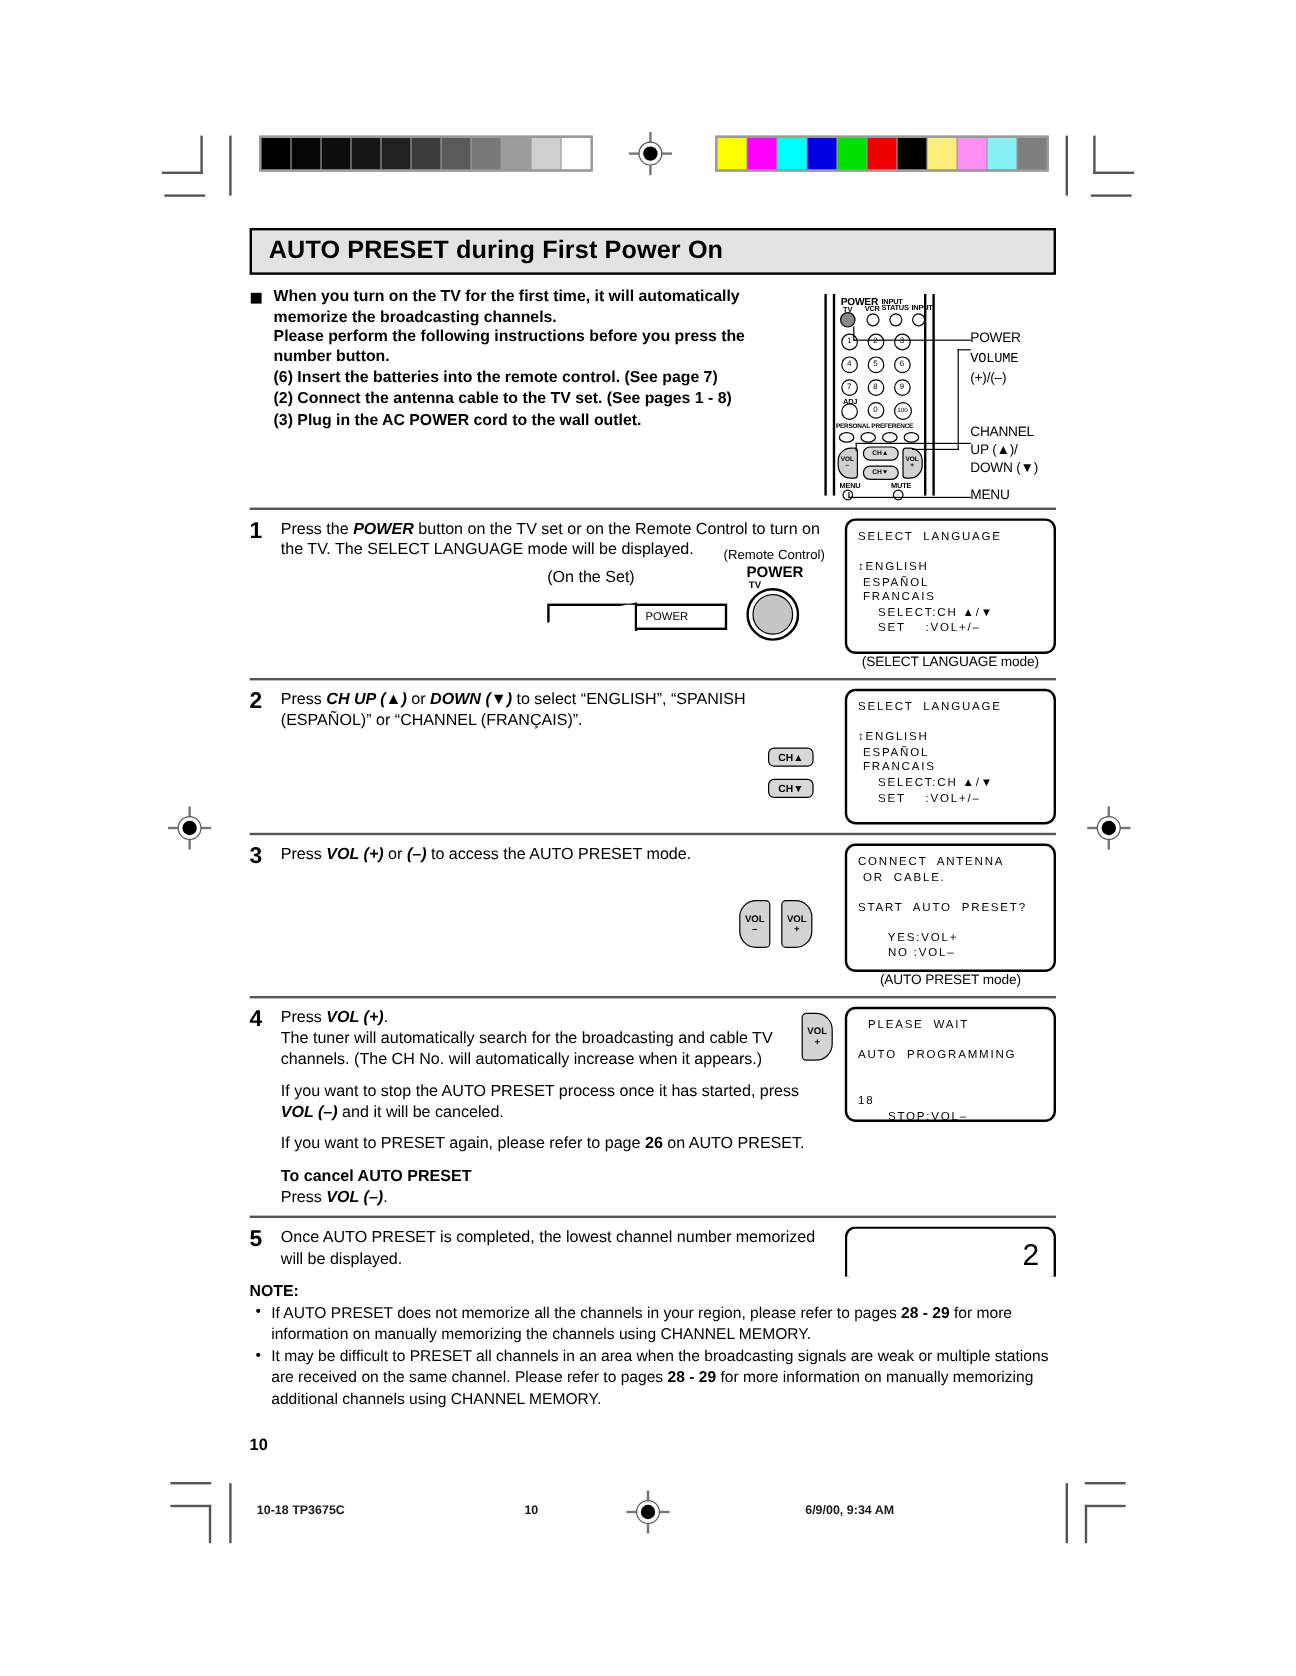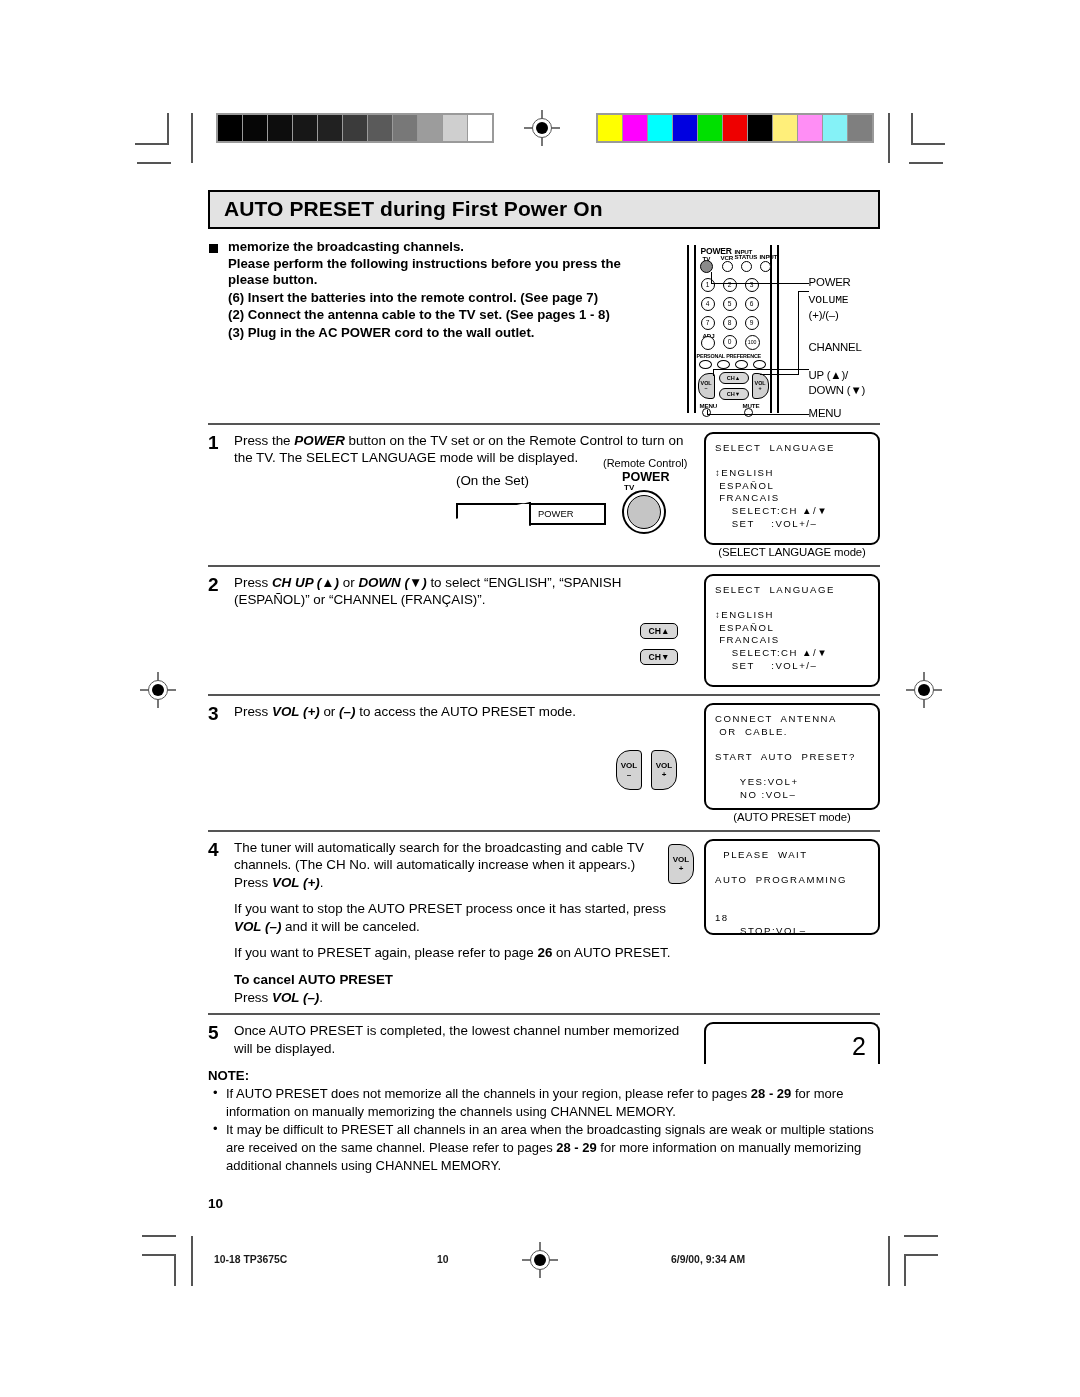--- a/index.html
+++ b/index.html
@@ -344,23 +344,24 @@
 
   <div class="content">
 
     <div class="title-bar">AUTO PRESET during First Power On</div>
 
     <div class="intro">
       <div class="intro-left">
         <div class="bullet-row">
           <div class="sq-bullet"></div>
           <div>
+            <p>When you turn on the TV for the first time, it will automatically</p>
             <p>memorize the broadcasting channels.</p>
             <p class="sub">Please perform the following instructions before you press the</p>
-            <p class="sub">please button.</p>
+            <p class="sub">number button.</p>
             <p class="num">(6) Insert the batteries into the remote control. (See page 7)</p>
             <p class="num">(2) Connect the antenna cable to the TV set.  (See pages 1 - 8)</p>
             <p class="num">(3) Plug in the AC POWER cord to the wall outlet.</p>
           </div>
         </div>
       </div>
 
       <div class="remote-wrap">
         <div class="remote-body"></div>
 
@@ -417,21 +418,21 @@
         <div class="lead" style="left:117px;top:52px;width:11px;height:1.4px;"></div>
         <div class="lead" style="left:79px;top:135px;width:39px;height:1.4px;"></div>
         <div class="lead" style="left:32px;top:130px;width:96px;height:1.4px;"></div>
         <div class="lead" style="left:32px;top:130px;width:1.4px;height:7px;"></div>
         <div class="lead" style="left:26px;top:171px;width:1.4px;height:5px;"></div>
         <div class="lead" style="left:26px;top:175px;width:102px;height:1.4px;"></div>
 
         <div class="callout" style="left:128px;top:37px;">POWER</div>
         <div class="callout" style="left:128px;top:55px;font-family:Liberation Mono, monospace;">VOLUME</div>
         <div class="callout" style="left:128px;top:70px;">(+)/(–)</div>
-        <div class="callout" style="left:128px;top:102px;">CHANNEL</div>
+        <div class="callout" style="left:128px;top:115px;">CHANNEL</div>
         <div class="callout" style="left:128px;top:130px;">UP (▲)/</div>
         <div class="callout" style="left:128px;top:145px;">DOWN (▼)</div>
         <div class="callout" style="left:128px;top:168px;">MENU</div>
       </div>
     </div>
 
     <div class="rule" style="margin-top:6px;"></div>
     <div class="step">
       <div class="step-num">1</div>
       <div class="step-body">
@@ -516,24 +517,24 @@
       YES:VOL+
       NO :VOL–</div>
         <div class="osd-cap">(AUTO PRESET mode)</div>
       </div>
     </div>
 
     <div class="rule"></div>
     <div class="step">
       <div class="step-num">4</div>
       <div class="step-body">
-        <p class="step-text">The tuner will automatically search for the broadcasting and cable TV channels. (The CH No. will automatically increase when it appears.)</p>
         <p class="step-text">
           <span>Press </span><span class="ital-b">VOL (+)</span><span>.</span>
         </p>
+        <p class="step-text">The tuner will automatically search for the broadcasting and cable TV channels. (The CH No. will automatically increase when it appears.)</p>
         <p class="step-text" style="margin-top:9px;">
           <span>If you want to stop the AUTO PRESET process once it has started, press </span><span class="ital-b">VOL (–)</span><span> and it will be canceled.</span>
         </p>
         <p class="step-text" style="margin-top:9px;">
           <span>If you want to PRESET again, please refer to page </span><strong>26</strong><span> on AUTO PRESET.</span>
         </p>
         <p class="step-text" style="margin-top:10px;font-weight:bold;">To cancel AUTO PRESET</p>
         <p class="step-text">
           <span>Press </span><span class="ital-b">VOL (–)</span><span>.</span>
         </p>

